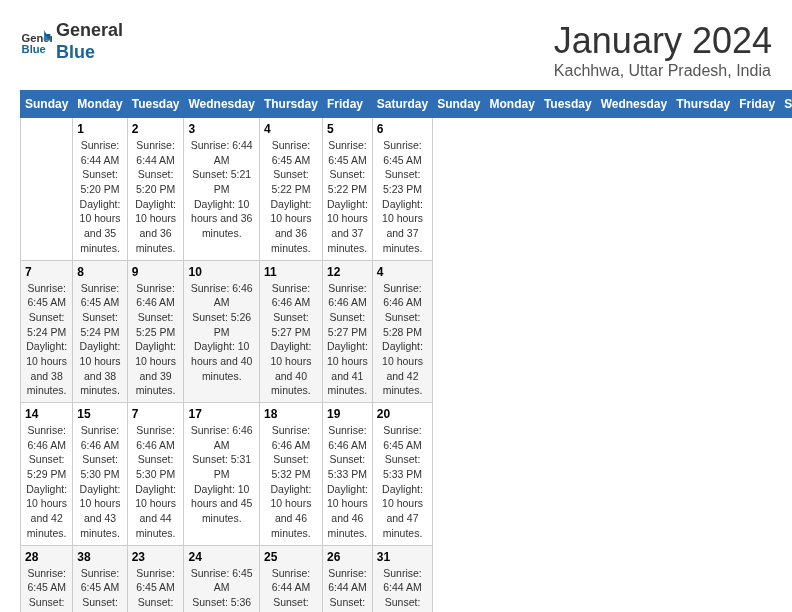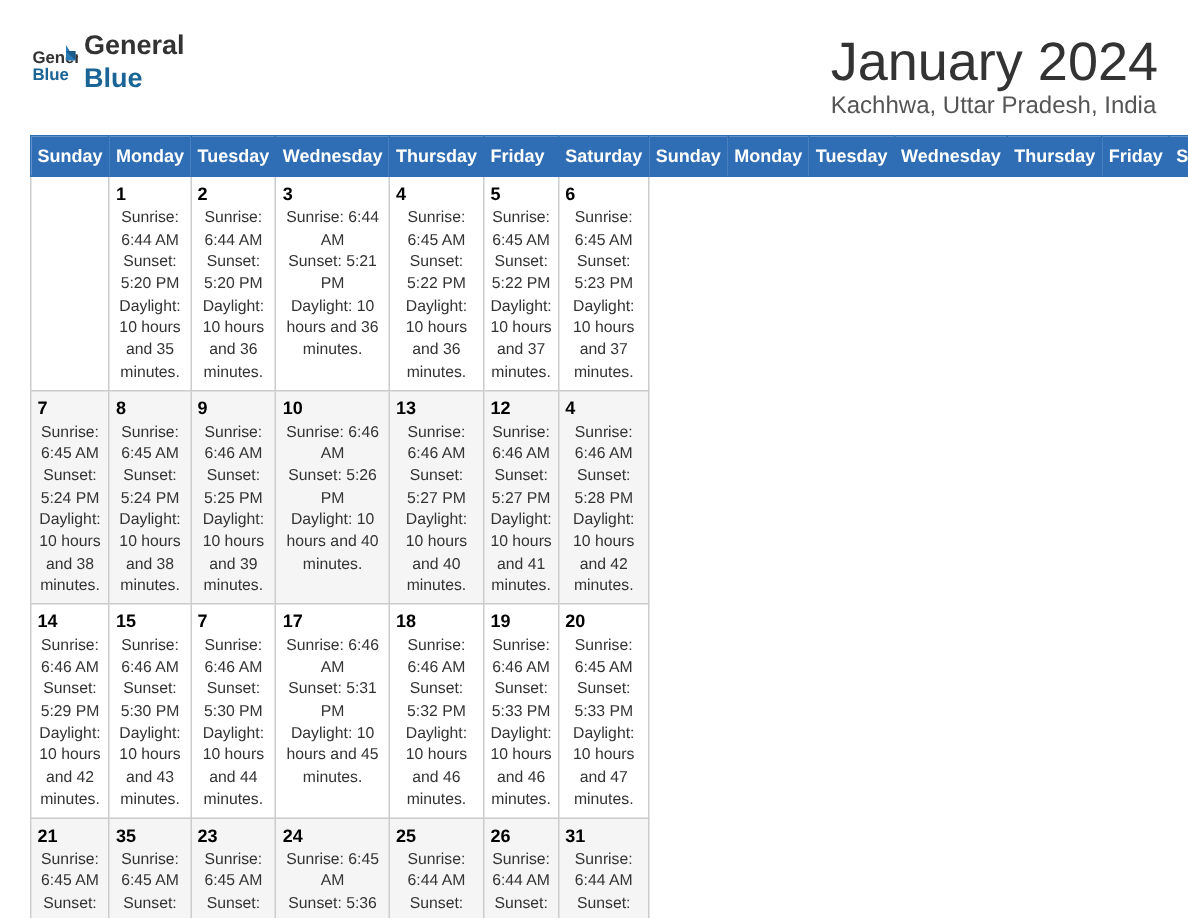--- a/index.html
+++ b/index.html
@@ -171,21 +171,21 @@
         </td>
         <td>
           <div class="day-number">9</div>
           <div class="day-info">Sunrise: 6:46 AM<br>Sunset: 5:25 PM<br>Daylight: 10 hours and 39 minutes.</div>
         </td>
         <td>
           <div class="day-number">10</div>
           <div class="day-info">Sunrise: 6:46 AM<br>Sunset: 5:26 PM<br>Daylight: 10 hours and 40 minutes.</div>
         </td>
         <td>
-          <div class="day-number">13</div>
+          <div class="day-number">11</div>
           <div class="day-info">Sunrise: 6:46 AM<br>Sunset: 5:27 PM<br>Daylight: 10 hours and 40 minutes.</div>
         </td>
         <td>
           <div class="day-number">12</div>
           <div class="day-info">Sunrise: 6:46 AM<br>Sunset: 5:27 PM<br>Daylight: 10 hours and 41 minutes.</div>
         </td>
         <td>
           <div class="day-number">4</div>
           <div class="day-info">Sunrise: 6:46 AM<br>Sunset: 5:28 PM<br>Daylight: 10 hours and 42 minutes.</div>
         </td>
@@ -215,25 +215,25 @@
           <div class="day-number">19</div>
           <div class="day-info">Sunrise: 6:46 AM<br>Sunset: 5:33 PM<br>Daylight: 10 hours and 46 minutes.</div>
         </td>
         <td>
           <div class="day-number">20</div>
           <div class="day-info">Sunrise: 6:45 AM<br>Sunset: 5:33 PM<br>Daylight: 10 hours and 47 minutes.</div>
         </td>
       </tr>
       <tr>
         <td>
-          <div class="day-number">21</div>
+          <div class="day-number">28</div>
           <div class="day-info">Sunrise: 6:45 AM<br>Sunset: 5:34 PM<br>Daylight: 10 hours and 48 minutes.</div>
         </td>
         <td>
-          <div class="day-number">35</div>
+          <div class="day-number">38</div>
           <div class="day-info">Sunrise: 6:45 AM<br>Sunset: 5:35 PM<br>Daylight: 10 hours and 49 minutes.</div>
         </td>
         <td>
           <div class="day-number">23</div>
           <div class="day-info">Sunrise: 6:45 AM<br>Sunset: 5:36 PM<br>Daylight: 10 hours and 50 minutes.</div>
         </td>
         <td>
           <div class="day-number">24</div>
           <div class="day-info">Sunrise: 6:45 AM<br>Sunset: 5:36 PM<br>Daylight: 10 hours and 51 minutes.</div>
         </td>

